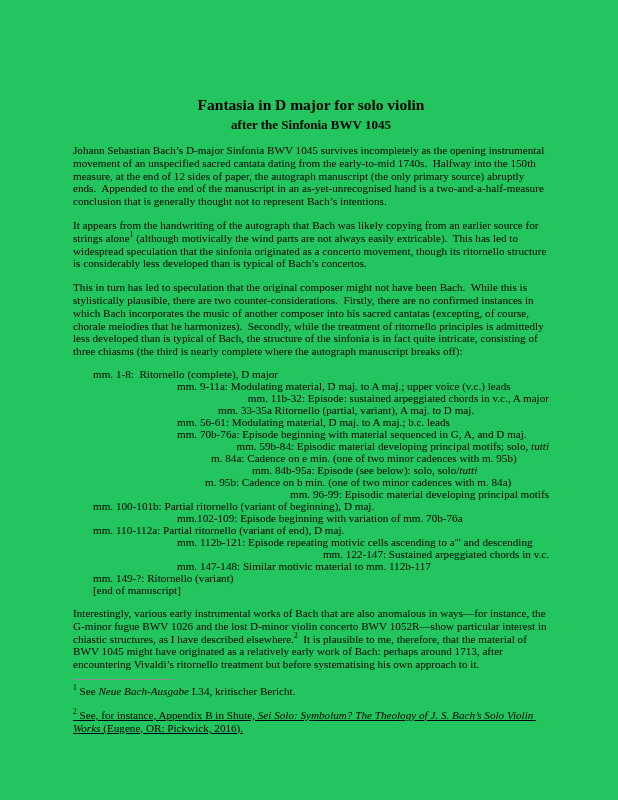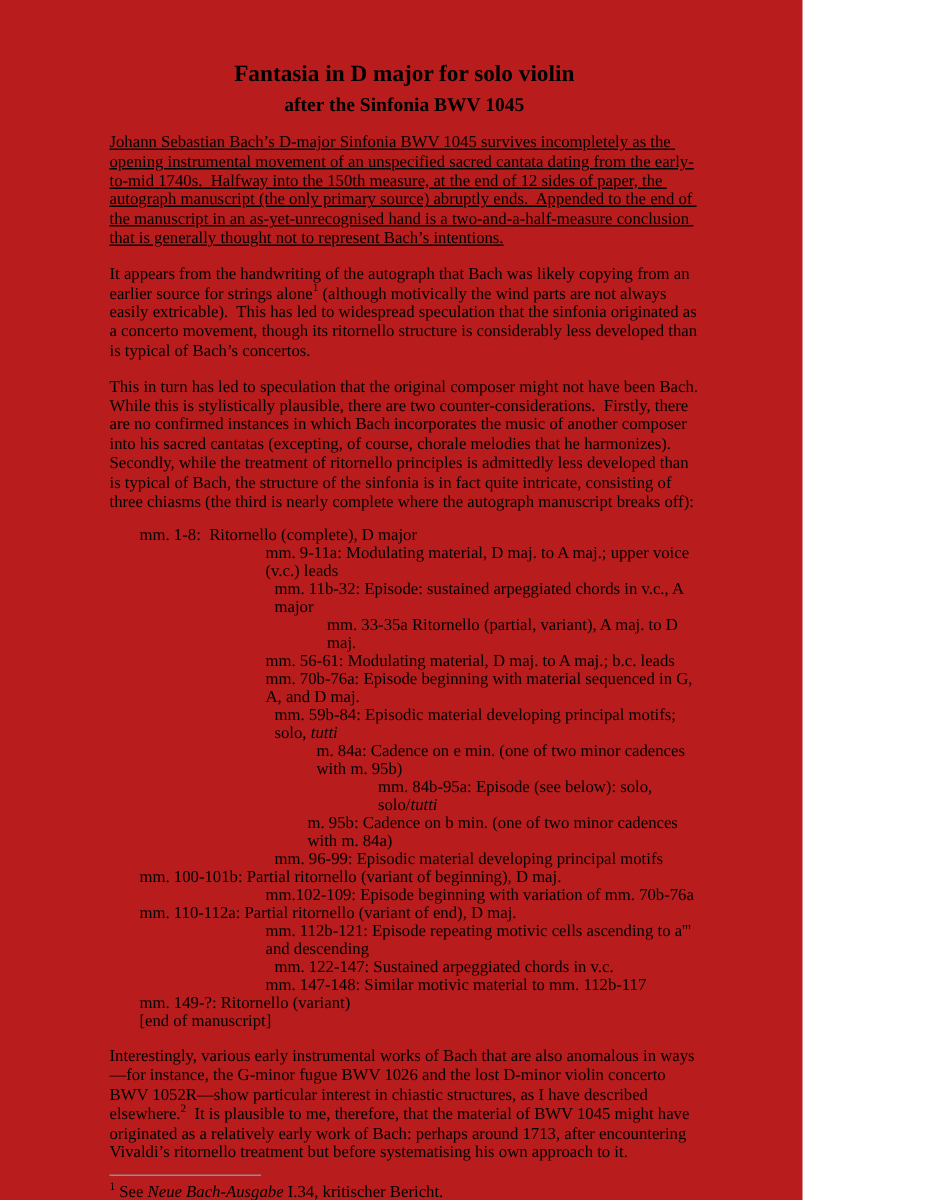--- a/index.html
+++ b/index.html
@@ -2,25 +2,25 @@
 <html><head>
 <meta charset="utf-8">
 <style>
   html, body {
     margin: 0;
     padding: 0;
     background: #ffffff;
   }
   .page {
     position: relative;
-    width: 535px;
+    width: 618px;
     height: 800px;
-    background: #b91c1c;
+    background: #22c55e;
     box-sizing: border-box;
-    padding: 41px 69px 0 73px;
+    padding: 96px 69px 0 73px;
     font-family: "Liberation Serif", "DejaVu Serif", serif;
     font-size: 11.15px;
     line-height: 12.8px;
     color: #000000;
     overflow: hidden;
   }
   .doc-title {
     font-size: 15.5px;
     line-height: 17px;
     font-weight: bold;
@@ -33,37 +33,36 @@
     font-weight: bold;
     text-align: center;
     margin: 4px 0 0 0;
   }
   .para {
     margin: 11px 0 0 0;
     white-space: pre-wrap;
   }
   .para.first {
     margin-top: 12px;
-    text-decoration: underline;
   }
   sup.fnref {
     font-size: 7.5px;
     line-height: 0;
     vertical-align: super;
   }
   .outline {
     margin-top: 10px;
   }
   .oline {
     line-height: 12px;
     white-space: pre-wrap;
   }
   .in-a { margin-left: 20px;  }
   .in-b { margin-left: 104px;  }
-  .in-c { margin-left: 110px; }
+  .in-c { margin-left: 110px; text-align: right; }
   .in-d { margin-left: 145px; }
   .in-dm { margin-left: 138px; }
   .in-dn { margin-left: 132px; }
   .in-e { margin-left: 179px; }
   .fn-sep {
     border: none;
     border-top: 1.5px solid #8e8e8e;
     width: 101px;
     margin: 8px 0 5px 0;
   }

